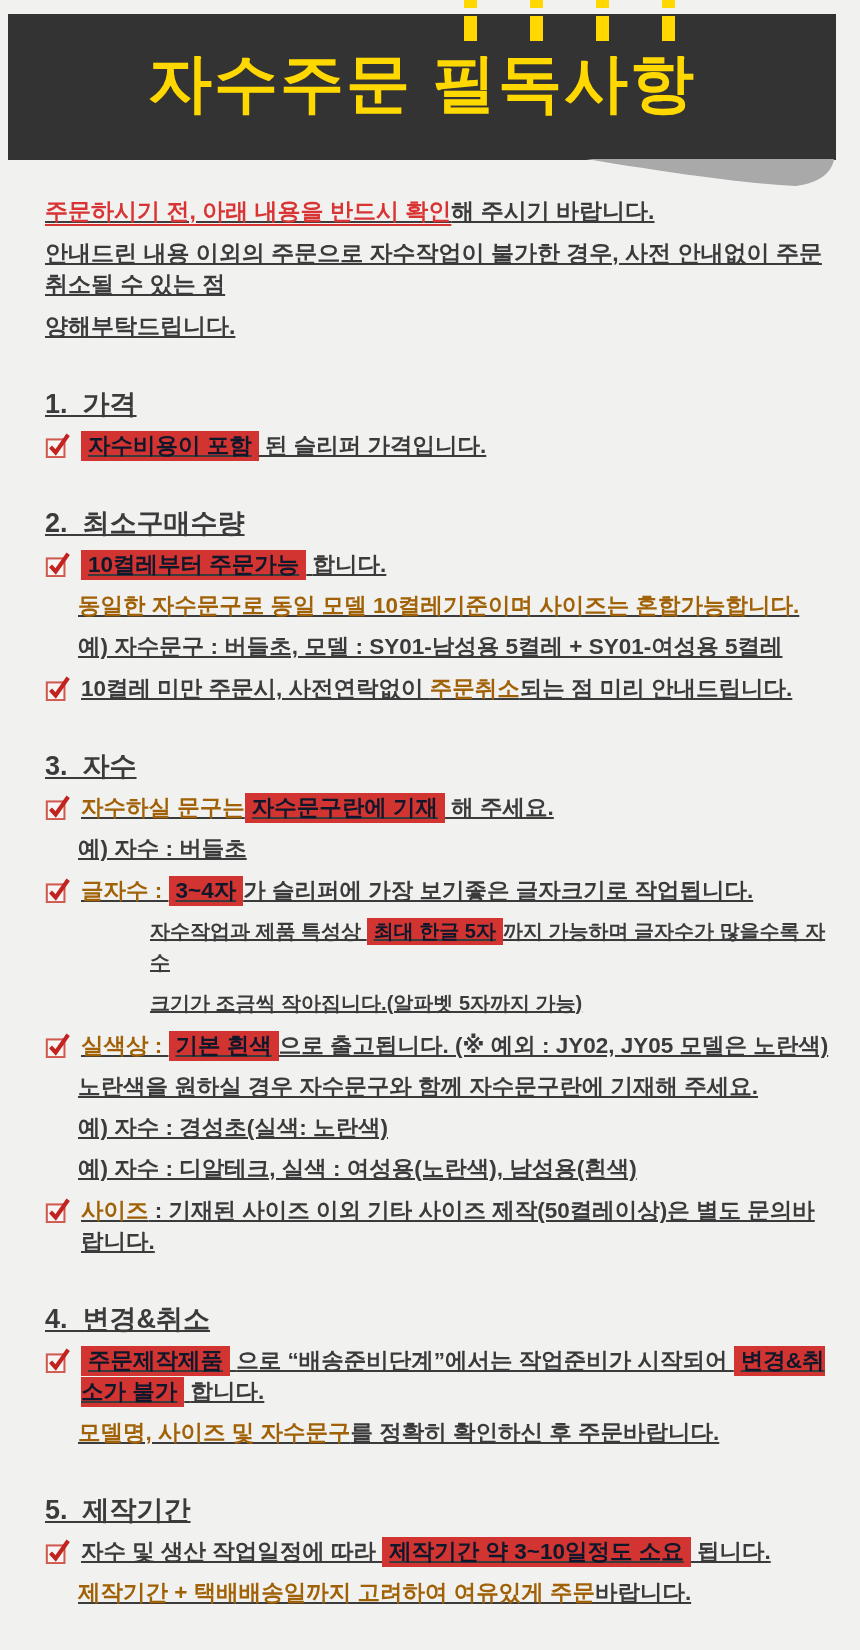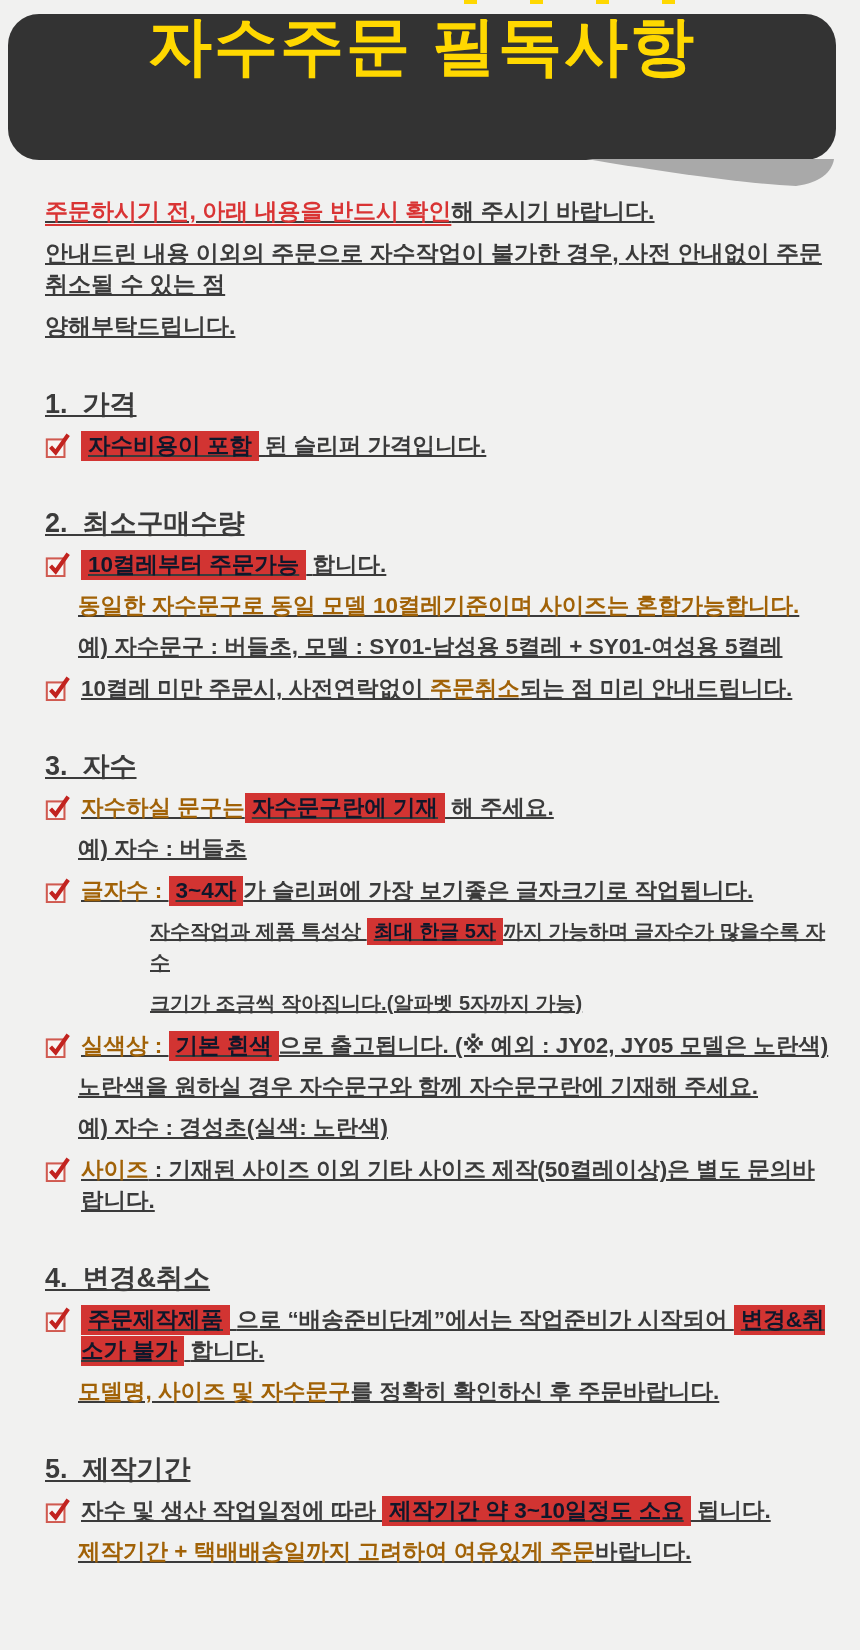--- a/index.html
+++ b/index.html
@@ -1,21 +1,21 @@
 <!DOCTYPE html>
 <html><head>
 <meta charset="utf-8">
 <style>
   html,body{margin:0;padding:0;background:#f1f1f0;}
   .page{position:relative;width:860px;height:1650px;margin:0 auto;background:#f1f1f0;
         font-family:"Liberation Sans","DejaVu Sans",sans-serif;color:#3b3b3b;overflow:hidden;}
 
   
   .banner{position:absolute;left:8px;top:14px;width:828px;height:146px;background:#333333;
-          display:flex;justify-content:center;align-items:flex-start;padding-bottom:8px;box-sizing:border-box;border-radius:31px;}
+          display:flex;justify-content:center;align-items:center;padding-bottom:8px;box-sizing:border-box;}
   .banner-title{font-size:64px;font-weight:bold;color:#ffd800;line-height:1;letter-spacing:2px;white-space:nowrap;}
   .marked{position:relative;display:inline-block;}
   .mark{position:absolute;width:13px;top:0;}
   .mark .dot{position:absolute;left:0;top:-56px;width:13px;height:13px;background:#ffd800;}
   .mark .bar{position:absolute;left:0;top:-35px;width:13px;height:25px;background:#ffd800;}
   .m1{left:12%;} .m2{left:37%;} .m3{left:62%;} .m4{left:87%;}
   .curl{position:absolute;top:159px;right:24px;width:250px;height:30px;display:block;}
 
   
   .content{position:absolute;top:196px;left:0;width:860px;padding:0 24px 0 45px;box-sizing:border-box;text-decoration:underline;}
@@ -123,20 +123,21 @@
       <p class="cont2">크기가 조금씩 작아집니다.(알파벳 5자까지 가능)</p>
       <div class="row">
         <svg class="chk" width="25" height="26" viewBox="0 0 26 28">
           <rect x="1.5" y="8" width="19" height="19" fill="#f7f5f4" stroke="#d05a50" stroke-width="2.2"></rect>
           <path d="M5.5,16 L11,22 L24.5,3" fill="none" stroke="#c2231f" stroke-width="4.4"></path>
         </svg>
         <span class="txt"><span class="red">실색상 : </span><span class="hl">기본 흰색</span><span>으로 출고됩니다. (※ 예외 : JY02, JY05 모델은 노란색)</span></span>
       </div>
       <p class="cont">노란색을 원하실 경우 자수문구와 함께 자수문구란에 기재해 주세요.</p>
       <p class="cont">예) 자수 : 경성초(실색: 노란색)</p>
+      <p class="cont">예) 자수 : 디알테크, 실색 : 여성용(노란색), 남성용(흰색)</p>
       <div class="row">
         <svg class="chk" width="25" height="26" viewBox="0 0 26 28">
           <rect x="1.5" y="8" width="19" height="19" fill="#f7f5f4" stroke="#d05a50" stroke-width="2.2"></rect>
           <path d="M5.5,16 L11,22 L24.5,3" fill="none" stroke="#c2231f" stroke-width="4.4"></path>
         </svg>
         <span class="txt"><span class="red">사이즈</span><span> : 기재된 사이즈 이외 기타 사이즈 제작(50켤레이상)은 별도 문의바랍니다.</span></span>
       </div>
     </div>
 
     <div class="section">

